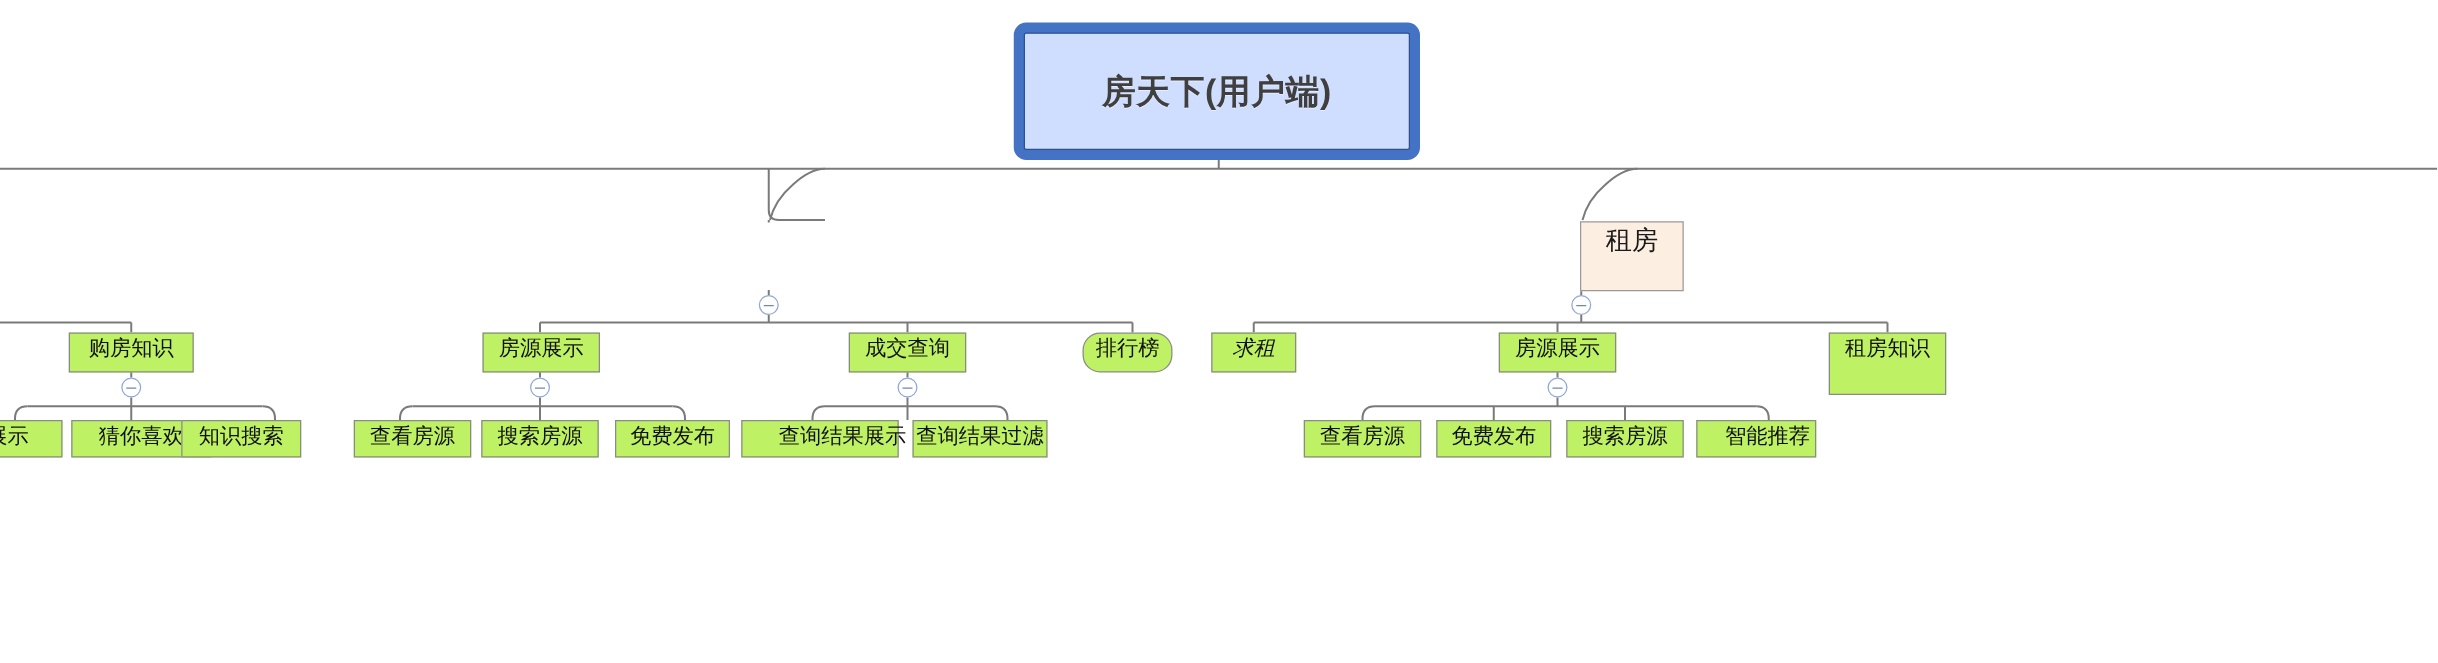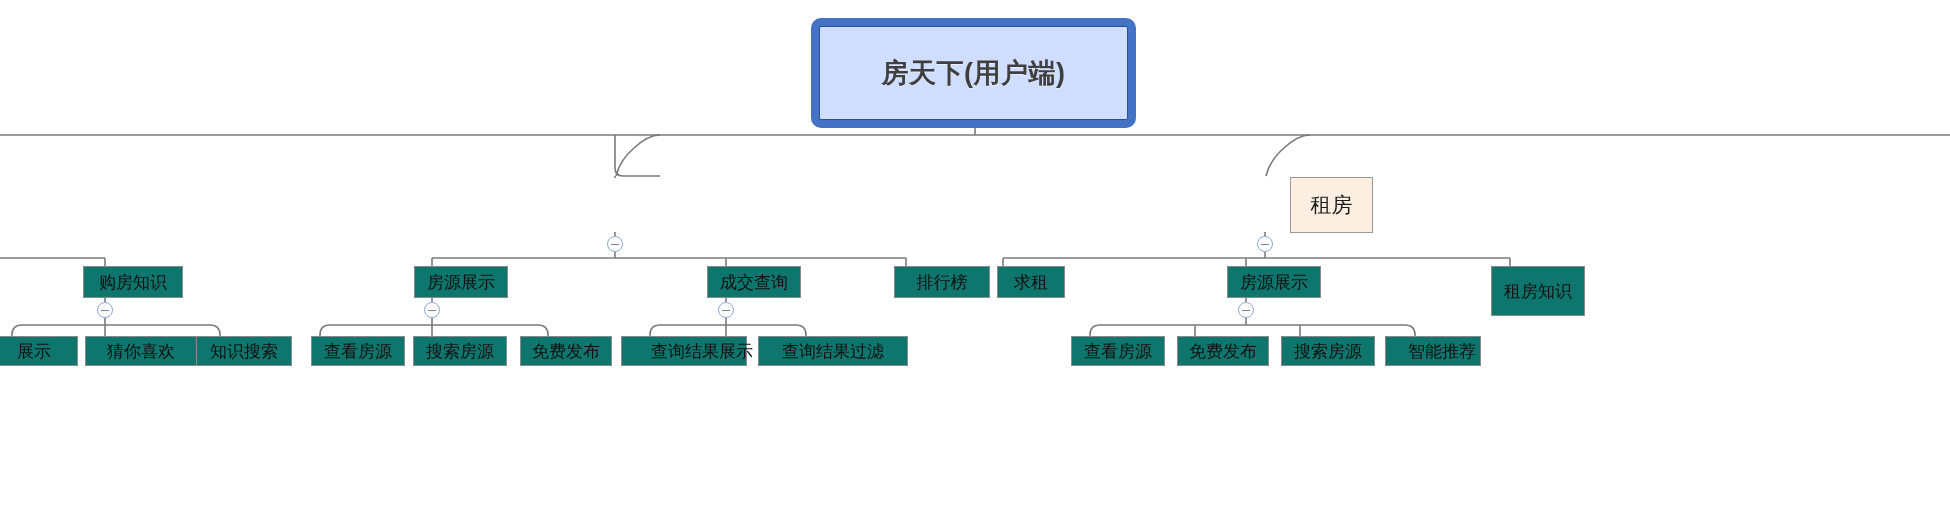--- a/index.html
+++ b/index.html
@@ -26,21 +26,21 @@
     width: 1950px;
     height: 530px;
     pointer-events: none;
   }
 
   
   .node {
     position: absolute;
     box-sizing: border-box;
     display: flex;
-    align-items: center;
+    align-items: flex-start;
     justify-content: center;
     white-space: nowrap;
     color: #000000;
     z-index: 3;
   }
 
   
   .node.root {
     border: 4px solid #4472c4;
     border-radius: 10px;
@@ -69,25 +69,24 @@
   .node.l2 {
     background: #fdeee2;
     border: 1px solid #9a9a9a;
     font-size: 21px;
     color: #1a1a1a;
   }
 
   
   .node.l3,
   .node.l4 {
-    background: #0f766e;
+    background: #bef264;
     border: 1px solid #8a8a8a;
     font-size: 17px;
     color: #101010;
-    margin-left: 28px;
   }
   .node.l4 { font-size: 17px; }
 
   
   .toggle {
     position: absolute;
     width: 16px;
     height: 16px;
     box-sizing: border-box;
     border: 1px solid #8fa8d8;
@@ -174,66 +173,66 @@
   </svg>
 
   <div class="node root" style="left:811px; top:18px; width:325px; height:110px;">
     <div class="inner">房天下(用户端)</div>
   </div>
 
   <div class="toggle" style="left:607px; top:236px;">
       <i></i>
     </div>
 
-  <div class="node l2" style="left:1290px; top:177px; width:83px; height:56px;">租房</div>
+  <div class="node l2" style="left:1264px; top:177px; width:83px; height:56px;">租房</div>
   <div class="toggle" style="left:1257px; top:236px;">
       <i></i>
     </div>
 
   <div class="node l3" style="left:55px; top:266px; width:100px; height:32px;">购房知识</div>
   <div class="toggle" style="left:97px; top:302px;">
       <i></i>
     </div>
 
   <div class="node l3" style="left:386px; top:266px; width:94px; height:32px;">房源展示</div>
   <div class="toggle" style="left:424px; top:302px;">
       <i></i>
     </div>
 
   <div class="node l3" style="left:679px; top:266px; width:94px; height:32px;">成交查询</div>
   <div class="toggle" style="left:718px; top:302px;">
       <i></i>
     </div>
 
-  <div class="node l3" style="left:866px; top:266px; width:96px; height:32px;">排行榜</div>
-
-  <div class="node l3" style="left:969px; top:266px; width:68px; height:32px;">求租</div>
+  <div class="node l3" style="left:866px; top:266px; width:72px; height:32px;border-radius:14px;">排行榜</div>
+
+  <div class="node l3" style="left:969px; top:266px; width:68px; height:32px;font-style:italic;">求租</div>
 
   <div class="node l3" style="left:1199px; top:266px; width:94px; height:32px;">房源展示</div>
   <div class="toggle" style="left:1238px; top:302px;">
       <i></i>
     </div>
 
   <div class="node l3" style="left:1463px; top:266px; width:94px; height:50px;">租房知识</div>
 
   <div class="node l4" style="left:-38px; top:336px; width:88px; height:30px;">展示</div>
 
   <div class="node l4" style="left:57px; top:336px; width:112px; height:30px;">猜你喜欢</div>
 
-  <div class="node l4" style="left:168px; top:336px; width:96px; height:30px;">知识搜索</div>
+  <div class="node l4" style="left:145px; top:336px; width:96px; height:30px;">知识搜索</div>
 
   <div class="node l4" style="left:283px; top:336px; width:94px; height:30px;">查看房源</div>
 
   <div class="node l4" style="left:385px; top:336px; width:94px; height:30px;">搜索房源</div>
 
   <div class="node l4" style="left:492px; top:336px; width:92px; height:30px;">免费发布</div>
 
   <div class="node l4" style="left:593px; top:336px; width:126px; height:30px;padding-left:36px;">查询结果展示</div>
 
-  <div class="node l4" style="left:730px; top:336px; width:150px; height:30px;">查询结果过滤</div>
+  <div class="node l4" style="left:730px; top:336px; width:108px; height:30px;">查询结果过滤</div>
 
   <div class="node l4" style="left:1043px; top:336px; width:94px; height:30px;">查看房源</div>
 
   <div class="node l4" style="left:1149px; top:336px; width:92px; height:30px;">免费发布</div>
 
   <div class="node l4" style="left:1253px; top:336px; width:94px; height:30px;">搜索房源</div>
 
   <div class="node l4" style="left:1357px; top:336px; width:96px; height:30px;padding-left:18px;">智能推荐</div>
 
 </div>

